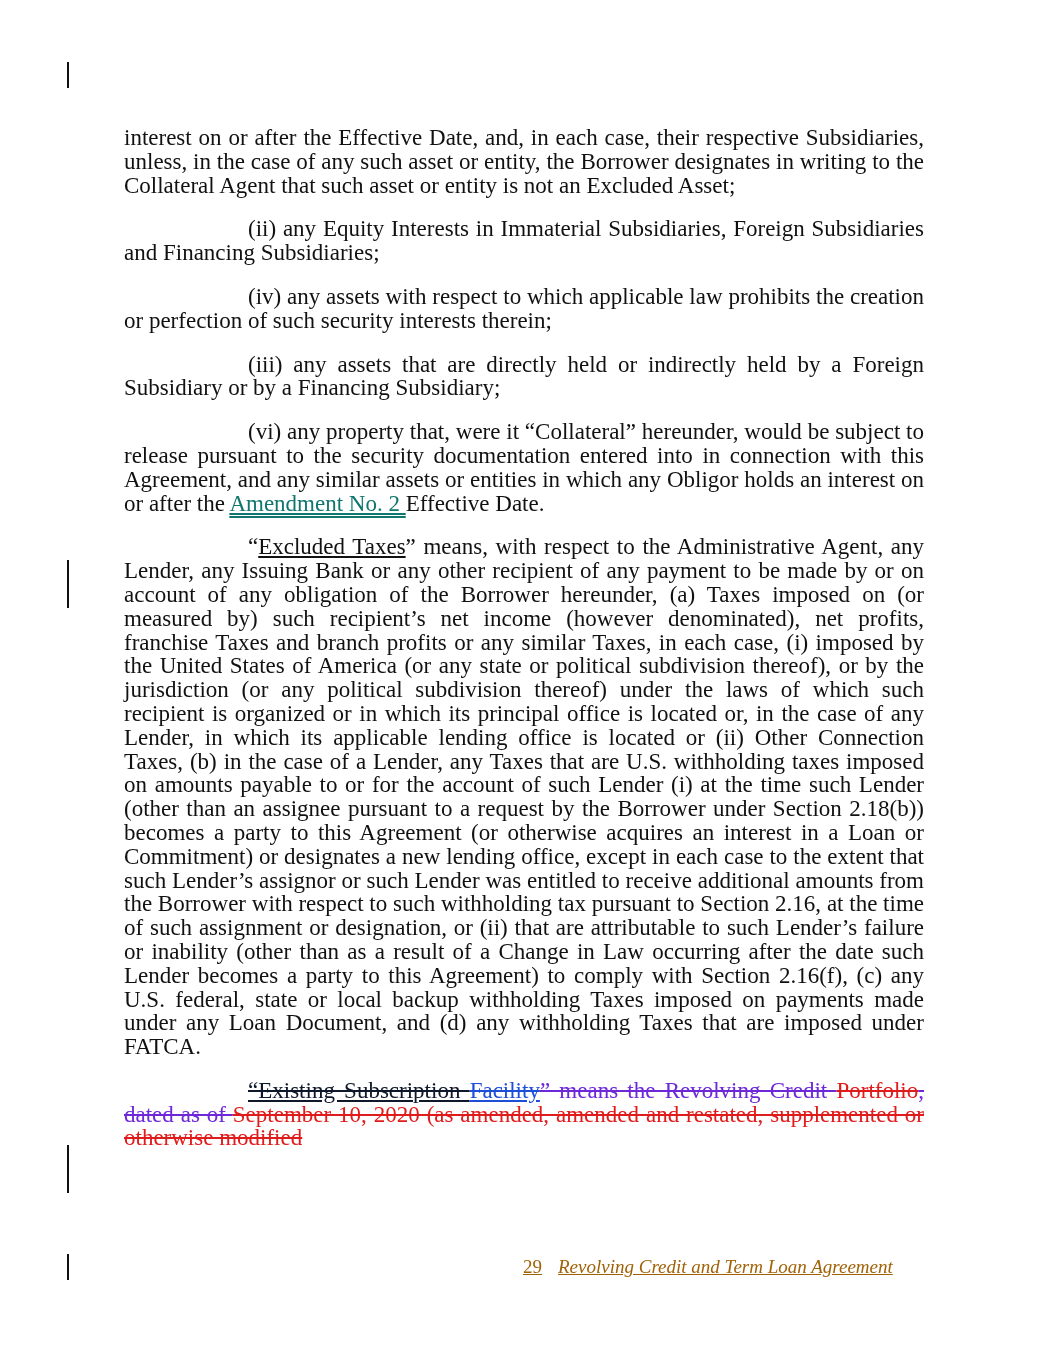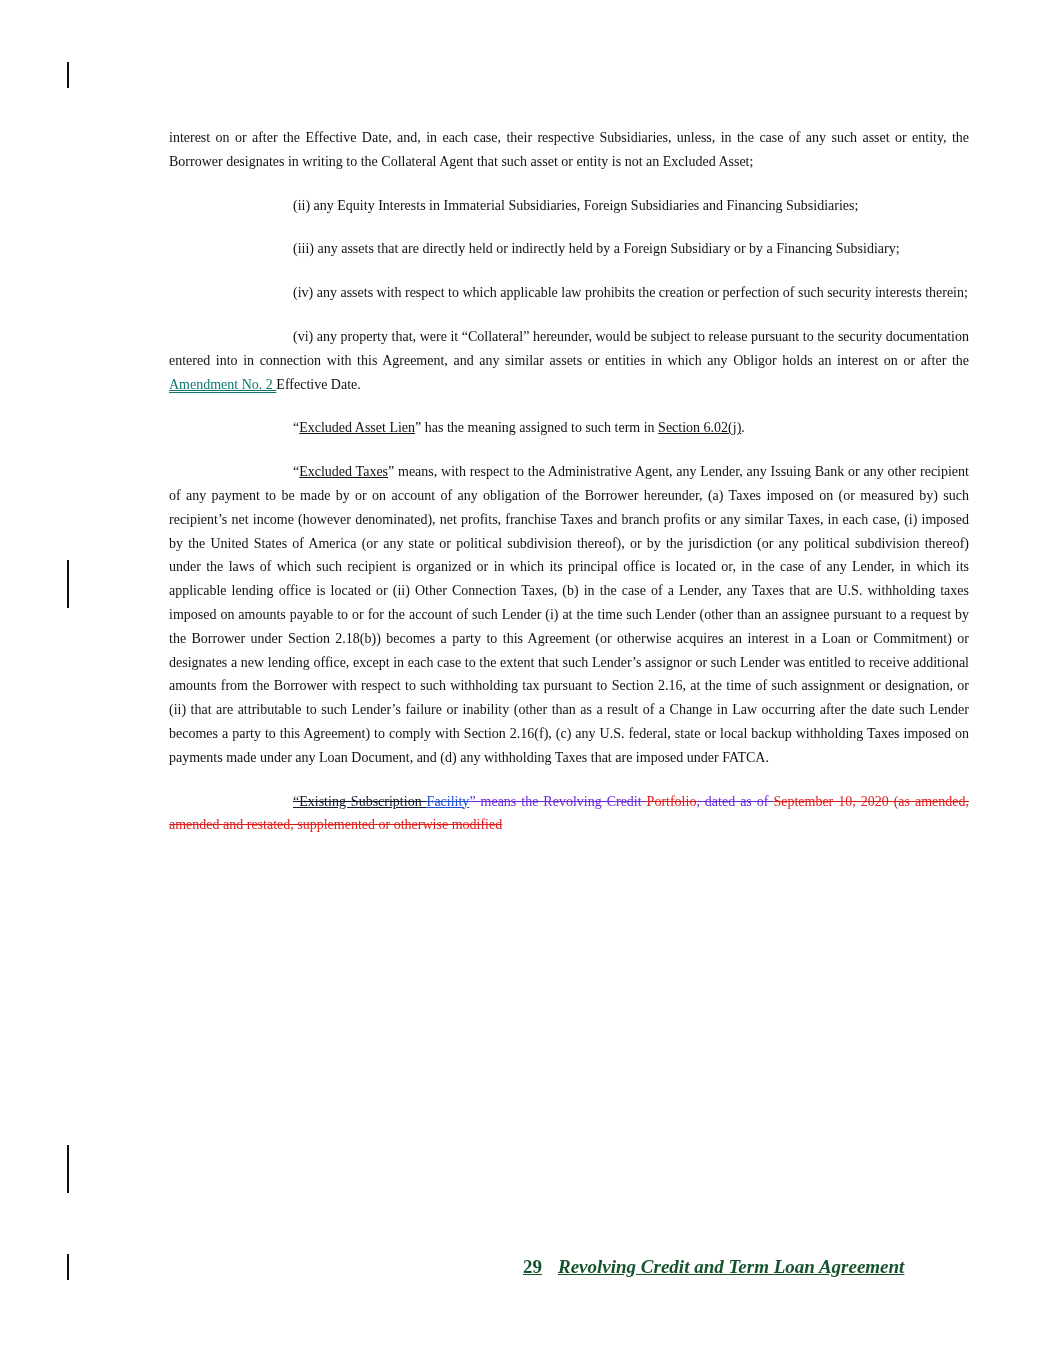--- a/index.html
+++ b/index.html
@@ -1,44 +1,43 @@
 <!DOCTYPE html>
 <html><head>
 <meta charset="utf-8">
 <style>
   html, body { margin: 0; padding: 0; background: #ffffff; }
   body { width: 1055px; height: 1365px; position: relative; overflow: hidden;
          font-family: "Liberation Serif", serif; color: #111; }
-  .page { position: absolute; left: 124px; top: 126px; width: 800px; font-size: 14px; line-height: 23.8px; margin-left: 45px; }
+  .page { position: absolute; left: 124px; top: 126px; width: 800px; font-size: 23px; line-height: 23.8px; }
   p { margin: 0 0 20px 0; text-align: justify; }
   .ind { text-indent: 124px; }
   .u { text-decoration: underline; }
   .ins { color: #0f766e; font-weight: normal; text-decoration: underline double; }
   .del-r { color: #e01b1b; text-decoration: line-through; }
   .del-g { color: #6d28d9; text-decoration: line-through; }
   .del-ru { color: #0f172a; text-decoration: line-through underline; }
   .del-gu { color: #1d4ed8; text-decoration: line-through underline; }
   .bar { position: absolute; width: 2px; background: #111; }
-  .footer { position: absolute; left: 523px; top: 1256px; font-size: 19px; font-weight: bold; font-style: italic; color: #14532d; text-decoration: underline; }
+  .footer { position: absolute; left: 523px; top: 1256px; font-size: 19px; font-weight: normal; font-style: italic; color: #a16207; text-decoration: underline; }
   .footer .num { font-style: normal; margin-right: 16px; }
 </style>
 </head>
 <body>
 
 <div class="bar" style="left:67px; top:62px; height:26px;"></div>
 <div class="bar" style="left:67px; top:560px; height:48px;"></div>
 <div class="bar" style="left:67px; top:1145px; height:48px;"></div>
 <div class="bar" style="left:67px; top:1254px; height:26px;"></div>
 
 <div class="page">
   <p>interest on or after the Effective Date, and, in each case, their respective Subsidiaries, unless, in the case of any such asset or entity, the Borrower designates in writing to the Collateral Agent that such asset or entity is not an Excluded Asset;</p>
   <p class="ind">(ii) any Equity Interests in Immaterial Subsidiaries, Foreign Subsidiaries and Financing Subsidiaries;</p>
+  <p class="ind">(iv) any assets with respect to which applicable law prohibits the creation or perfection of such security interests therein;</p>
   <p class="ind">(iii) any assets that are directly held or indirectly held by a Foreign Subsidiary or by a Financing Subsidiary;</p>
-  <p class="ind">(iv) any assets with respect to which applicable law prohibits the creation or perfection of such security interests therein;</p>
   <p class="ind"><span>(vi) any property that, were it “Collateral” hereunder, would be subject to release pursuant to the security documentation entered into in connection with this Agreement, and any similar assets or entities in which any Obligor holds an interest on or after the </span><span class="ins">Amendment No. 2 </span><span>Effective Date.</span></p>
-  <p class="ind"><span>“</span><span class="u">Excluded Asset Lien</span><span>” has the meaning assigned to such term in </span><span class="u">Section 6.02(j)</span><span>.</span></p>
   <p class="ind"><span>“</span><span class="u">Excluded Taxes</span><span>” means, with respect to the Administrative Agent, any Lender, any Issuing Bank or any other recipient of any payment to be made by or on account of any obligation of the Borrower hereunder, (a) Taxes imposed on (or measured by) such recipient’s net income (however denominated), net profits, franchise Taxes and branch profits or any similar Taxes, in each case, (i) imposed by the United States of America (or any state or political subdivision thereof), or by the jurisdiction (or any political subdivision thereof) under the laws of which such recipient is organized or in which its principal office is located or, in the case of any Lender, in which its applicable lending office is located or (ii) Other Connection Taxes, (b) in the case of a Lender, any Taxes that are U.S. withholding taxes imposed on amounts payable to or for the account of such Lender (i) at the time such Lender (other than an assignee pursuant to a request by the Borrower under Section 2.18(b)) becomes a party to this Agreement (or otherwise acquires an interest in a Loan or Commitment) or designates a new lending office, except in each case to the extent that such Lender’s assignor or such Lender was entitled to receive additional amounts from the Borrower with respect to such withholding tax pursuant to Section 2.16, at the time of such assignment or designation, or (ii) that are attributable to such Lender’s failure or inability (other than as a result of a Change in Law occurring after the date such Lender becomes a party to this Agreement) to comply with Section 2.16(f), (c) any U.S. federal, state or local backup withholding Taxes imposed on payments made under any Loan Document, and (d) any withholding Taxes that are imposed under FATCA.</span></p>
   <p class="ind"><span class="del-ru">“Existing Subscription </span><span class="del-gu">Facility</span><span class="del-g">” means the Revolving Credit </span><span class="del-r">Portfolio</span><span class="del-g">, dated as of </span><span class="del-r">September 10, 2020 (as amended, amended and restated, supplemented or otherwise modified</span></p>
 </div>
 
 <div class="footer">
   <span class="num">29</span><span>Revolving Credit and Term Loan Agreement</span>
 </div>
 
 </body></html>

